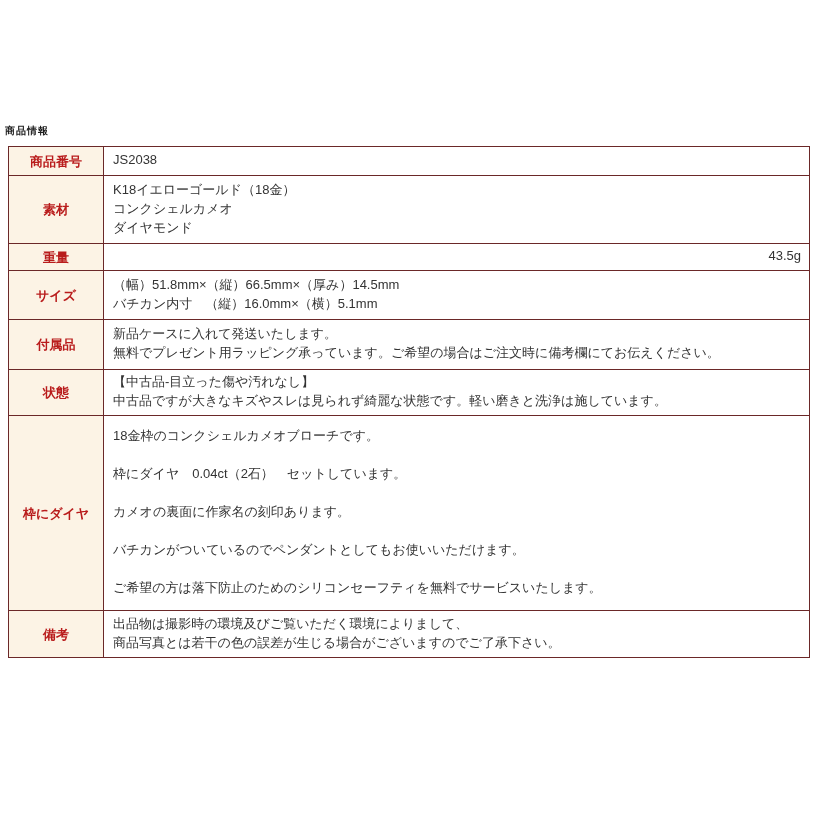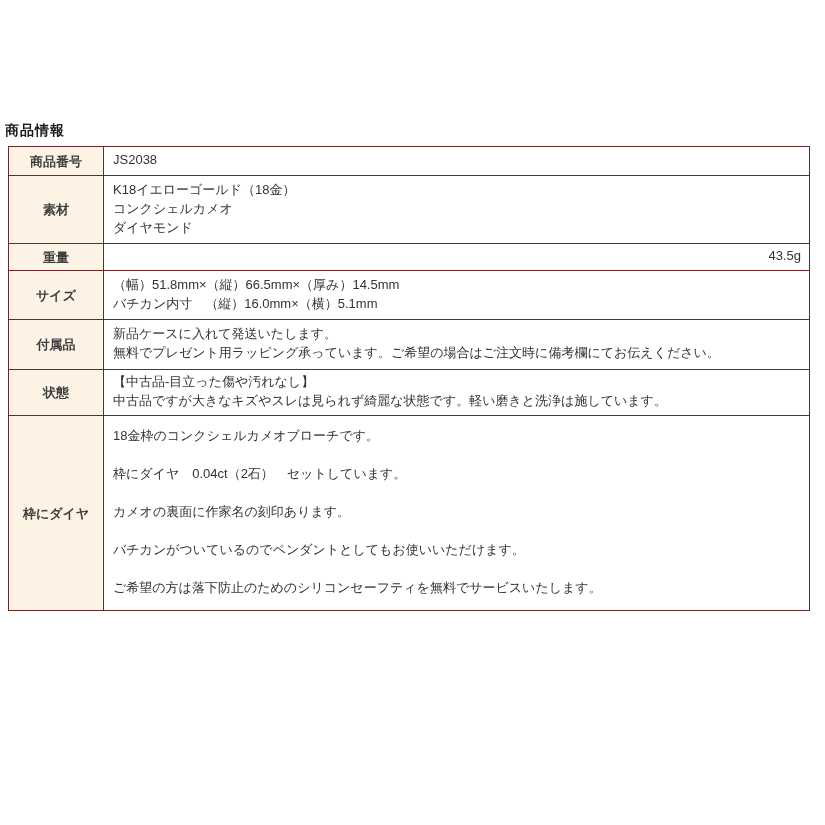--- a/index.html
+++ b/index.html
@@ -20,21 +20,21 @@
   .page{
     position:relative;
     width:825px;
     height:825px;
     overflow:hidden;
   }
   .page-title{
     position:absolute;
     left:5px;
     top:121px;
-    font-size:14px;
+    font-size:10px;
     font-weight:bold;
     color:#1c1c1c;
     letter-spacing:1px;
   }
   table.info-table{
     position:absolute;
     left:8px;
     top:146px;
     width:802px;
     border-collapse:collapse;
@@ -42,21 +42,21 @@
   }
   .info-table td{
     border:1px solid var(--border);
     vertical-align:middle;
   }
   .info-table td.label{
     width:95px;
     background:var(--label-bg);
     text-align:center;
     font-weight:bold;
-    color:#404040;
+    color:#b91c1c;
     padding:2px 4px;
   }
   .info-table td.value{
     background:#ffffff;
     padding:0 8px 3px 9px;
   }
   .info-table .line{white-space:nowrap;}
   
   .r1 td{height:29px;}
   .r2 td{height:29px;}
@@ -124,16 +124,23 @@
       <tr class="r8">
         <td class="label">枠にダイヤ</td>
         <td class="value spaced">
           <div class="line">18金枠のコンクシェルカメオブローチです。</div>
           <div class="line">枠にダイヤ　0.04ct（2石）　セットしています。</div>
           <div class="line">カメオの裏面に作家名の刻印あります。</div>
           <div class="line">バチカンがついているのでペンダントとしてもお使いいただけます。</div>
           <div class="line">ご希望の方は落下防止のためのシリコンセーフティを無料でサービスいたします。</div>
         </td>
       </tr>
+      <tr class="r9">
+        <td class="label">備考</td>
+        <td class="value">
+          <div class="line">出品物は撮影時の環境及びご覧いただく環境によりまして、</div>
+          <div class="line">商品写真とは若干の色の誤差が生じる場合がございますのでご了承下さい。</div>
+        </td>
+      </tr>
     </tbody>
   </table>
 
 </div>
 
 </body></html>

